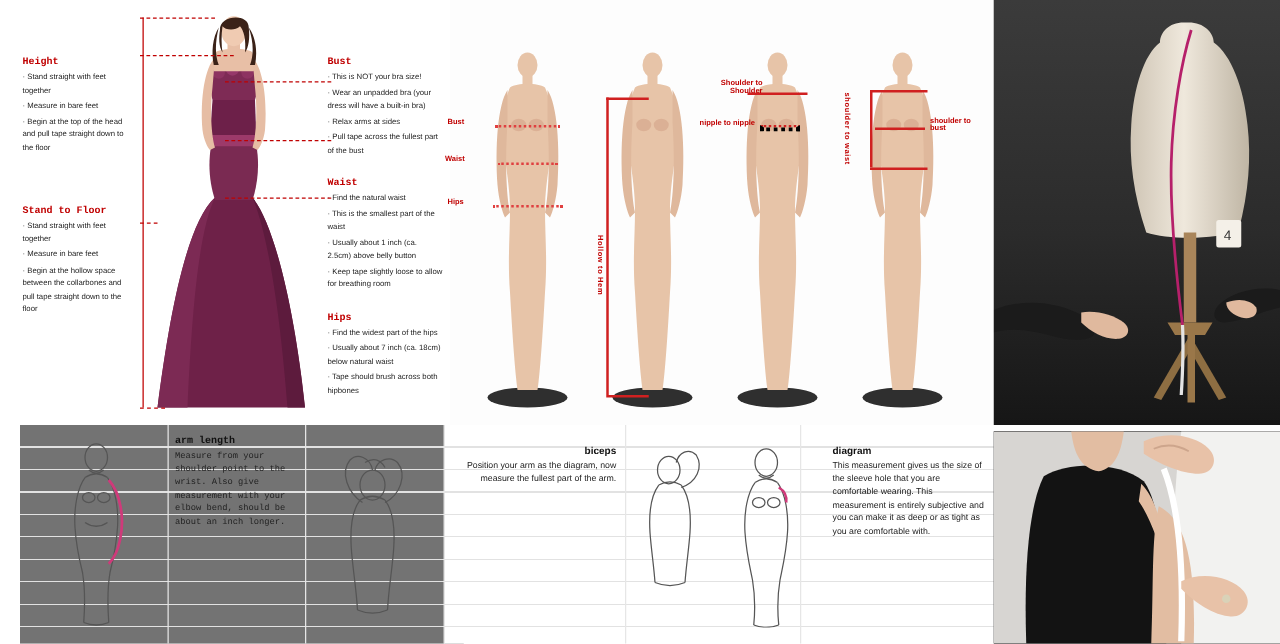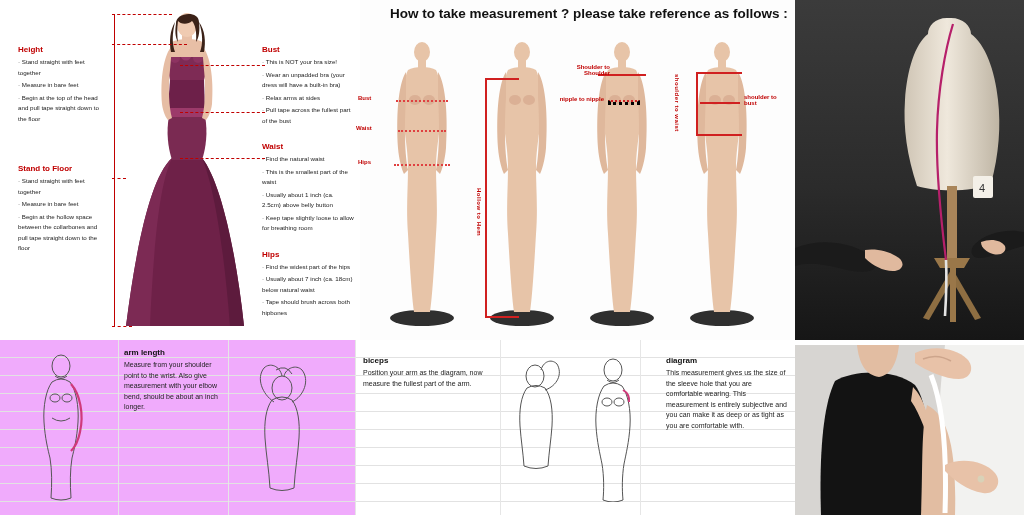--- a/index.html
+++ b/index.html
@@ -14,21 +14,21 @@
 
   
   .abs{position:absolute;}
   .bullets{font-size:6.5px;line-height:11px;color:#222;}
   .bullets div{margin-bottom:2px;}
 
   
   #panel-dress{left:0;top:0;width:355px;height:340px;background:#fff;}
   #panel-dress .leftcol{position:absolute;left:18px;top:45px;width:90px;}
   #panel-dress .rightcol{position:absolute;left:262px;top:45px;width:92px;}
-  .blk-title{font-size:8px;font-weight:bold;color:#c00000;margin-bottom:3px;}
+  .blk-title{font-size:8px;font-weight:bold;color:#c00000;margin-bottom:3px;font-family:Liberation Mono, monospace;}
   .blk{margin-bottom:16px;}
   .blk .bullets{font-size:6.2px;line-height:10.5px;}
 
   
   .dress-wrap{position:absolute;left:120px;top:8px;width:130px;height:325px;}
   .dress-silhouette{position:absolute;left:0;top:0;width:130px;height:325px;}
   .hline{position:absolute;height:0;border-top:1px dashed #c00000;}
   .arrowline{position:absolute;border-left:1px solid #c00000;}
 
   
@@ -39,21 +39,21 @@
   .tape{position:absolute;border-top:2px dotted #e03030;}
   .solidtape{position:absolute;border-top:2px solid #d02020;}
   .vtape{position:absolute;border-left:2px solid #d02020;}
   .vlabel{writing-mode:vertical-rl;font-size:6px;font-weight:bold;color:#c00000;letter-spacing:.5px;}
 
   
   #panel-form{left:795px;top:0;width:229px;height:340px;background:#2a2a2a;overflow:hidden;}
   #panel-form .bigtext{position:absolute;left:6px;top:142px;font-size:19px;font-weight:bold;color:#1414c8;font-family:"Liberation Serif", serif;text-shadow:0 0 1px #fff;}
 
   
-  #panel-arm{left:0;top:340px;width:355px;height:175px;background:#f0abfc;}
+  #panel-arm{left:16px;top:340px;width:355px;height:175px;background:#737373;font-family:Liberation Mono, monospace;}
   #panel-biceps{left:355px;top:340px;width:305px;height:175px;background:#fff;}
   #panel-armhole{left:660px;top:340px;width:135px;height:175px;background:#fff;}
   #panel-photo{left:795px;top:345px;width:229px;height:170px;background:#111;overflow:hidden;}
 
   .note-title{font-size:8px;font-weight:bold;color:#111;}
   .note-body{font-size:7px;line-height:10.5px;color:#222;}
 
   
   .ruled{position:absolute;left:0;top:0;right:0;bottom:0;
     background-image:repeating-linear-gradient(to bottom, transparent 0 17px, #e2e2e2 17px 18px);}
@@ -156,21 +156,20 @@
 
       <div class="hline" style="left:60px;top:57px;width:85px;"></div>
       <div class="hline" style="left:60px;top:104px;width:85px;"></div>
       <div class="hline" style="left:60px;top:150px;width:85px;"></div>
 
       <div class="hline" style="left:-8px;top:36px;width:75px;"></div>
     </div>
   </div>
 
   <div class="abs" id="panel-mannequin">
-    <div class="hdr">How to take measurement ?  please take reference as follows :</div>
 
     <div class="mann" style="left:18px;">
       <svg viewBox="0 0 88 290" width="88" height="290" xmlns="http://www.w3.org/2000/svg">
         <ellipse cx="44" cy="280" rx="32" ry="8" fill="#2f2f2f"></ellipse>
         <ellipse cx="44" cy="14" rx="8" ry="10" fill="#e7c4a8"></ellipse>
         <path d="M40 22 h8 v8 h-8z" fill="#e7c4a8"></path>
         <path d="M30 32 C36 28 52 28 58 32 C64 44 64 70 62 88 C60 104 58 116 58 130 C58 150 60 170 58 196 C56 232 54 260 52 274 L36 274 C34 260 32 232 30 196 C28 170 30 150 30 130 C30 116 28 104 26 88 C24 70 24 44 30 32 Z" fill="#e7c4a8"></path>
         <path d="M28 34 C20 46 18 80 20 110 C21 122 24 132 26 136 L30 132 C27 118 26 90 28 60 Z" fill="#dfb89c"></path>
         <path d="M60 34 C68 46 70 80 68 110 C67 122 64 132 62 136 L58 132 C61 118 62 90 60 60 Z" fill="#dfb89c"></path>
         <ellipse cx="37" cy="62" rx="6" ry="5" fill="#dbb095"></ellipse>
@@ -318,21 +317,21 @@
       </g>
     </svg>
   </div>
 
   <div class="abs" id="panel-biceps">
     <div class="ruled"></div>
     <div class="ruledv" style="left:0px;"></div>
     <div class="ruledv" style="left:145px;"></div>
     <div class="ruledv" style="left:285px;"></div>
 
-    <div class="abs" style="left:8px;top:16px;width:130px;">
+    <div class="abs" style="left:8px;top:16px;width:130px;text-align:right;">
       <div class="note-title">biceps</div>
       <div class="note-body" style="margin-top:3px;">Position your arm as the diagram, now measure the fullest part of the arm.</div>
     </div>
 
     <svg class="fig-small" style="left:150px;top:14px;" width="64" height="120" viewBox="0 0 64 120" xmlns="http://www.w3.org/2000/svg">
       <g fill="none" stroke="#555" stroke-width="1">
         <ellipse cx="30" cy="22" rx="9" ry="11"></ellipse>
         <path d="M22 34 C16 42 14 56 15 72 C16 86 18 98 19 112"></path>
         <path d="M40 34 C46 42 48 56 47 72 C46 86 44 98 43 112"></path>
         <path d="M22 34 q9 -5 18 0"></path>

